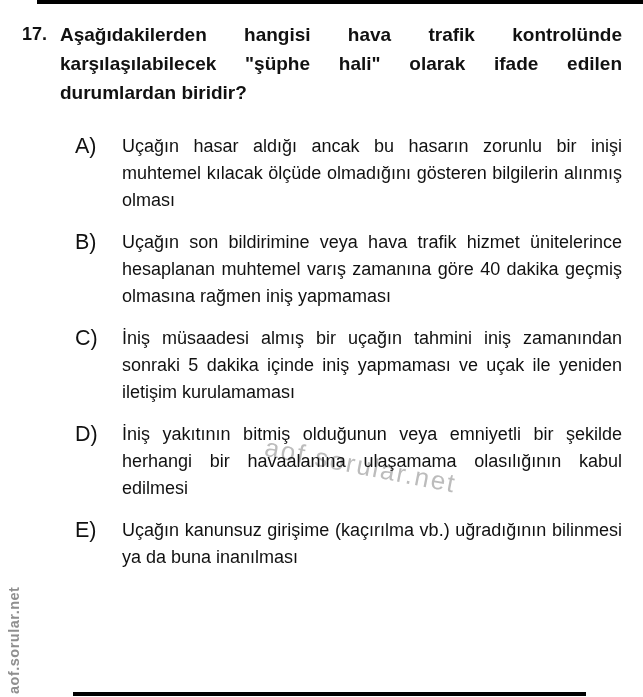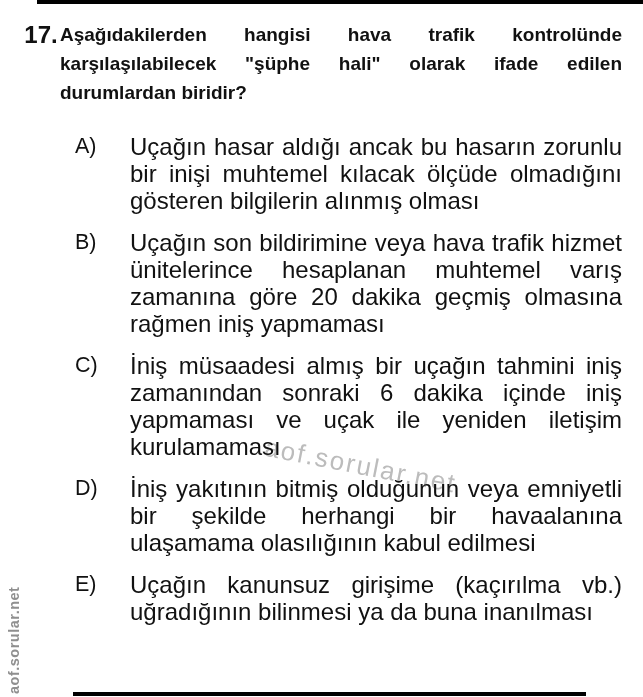--- a/index.html
+++ b/index.html
@@ -15,23 +15,22 @@
   .scan-bar { position: absolute; background: #000000; }
   .scan-bar.top { top: 0; left: 37px; right: 0; height: 4px; }
   .scan-bar.bottom { bottom: 1px; left: 73px; width: 513px; height: 4px; }
 
   .content { position: absolute; top: 20px; left: 22px; right: 21px; z-index: 2; }
 
   .question-row { display: flex; }
   .qnum {
     flex: 0 0 38px;
     font-weight: bold;
-    font-size: 24px;
+    font-size: 18px;
     line-height: 29px;
-    text-align: center;
   }
   .qtext {
     flex: 1;
     font-weight: bold;
     font-size: 19px;
     line-height: 29px;
     text-align: justify;
   }
 
   .options {
@@ -42,24 +41,23 @@
     gap: 15px;
   }
   .option { display: flex; }
   .olabel {
     flex: 0 0 47px;
     font-size: 21.5px;
     line-height: 27px;
   }
   .otext {
     flex: 1;
-    font-size: 24px;
+    font-size: 18px;
     line-height: 27px;
     text-align: justify;
-    margin-left: 8px;
   }
 
   .wm-diagonal {
     position: absolute;
     left: 268px;
     top: 432px;
     z-index: 1;
     transform: rotate(11deg);
     transform-origin: left top;
     font-size: 26px;
@@ -103,26 +101,26 @@
 
     <div class="options">
 
       <div class="option">
         <span class="olabel">A)</span>
         <span class="otext">Uçağın hasar aldığı ancak bu hasarın zorunlu bir inişi muhtemel kılacak ölçüde olmadığını gösteren bilgilerin alınmış olması</span>
       </div>
 
       <div class="option">
         <span class="olabel">B)</span>
-        <span class="otext">Uçağın son bildirimine veya hava trafik hizmet ünitelerince hesaplanan muhtemel varış zamanına göre 20 dakika geçmiş olmasına rağmen iniş yapmaması</span>
+        <span class="otext">Uçağın son bildirimine veya hava trafik hizmet ünitelerince hesaplanan muhtemel varış zamanına göre 40 dakika geçmiş olmasına rağmen iniş yapmaması</span>
       </div>
 
       <div class="option">
         <span class="olabel">C)</span>
-        <span class="otext">İniş müsaadesi almış bir uçağın tahmini iniş zamanından sonraki 6 dakika içinde iniş yapmaması ve uçak ile yeniden iletişim kurulamaması</span>
+        <span class="otext">İniş müsaadesi almış bir uçağın tahmini iniş zamanından sonraki 5 dakika içinde iniş yapmaması ve uçak ile yeniden iletişim kurulamaması</span>
       </div>
 
       <div class="option">
         <span class="olabel">D)</span>
         <span class="otext">İniş yakıtının bitmiş olduğunun veya emniyetli bir şekilde herhangi bir havaalanına ulaşamama olasılığının kabul edilmesi</span>
       </div>
 
       <div class="option">
         <span class="olabel">E)</span>
         <span class="otext">Uçağın kanunsuz girişime (kaçırılma vb.) uğradığının bilinmesi ya da buna inanılması</span>

